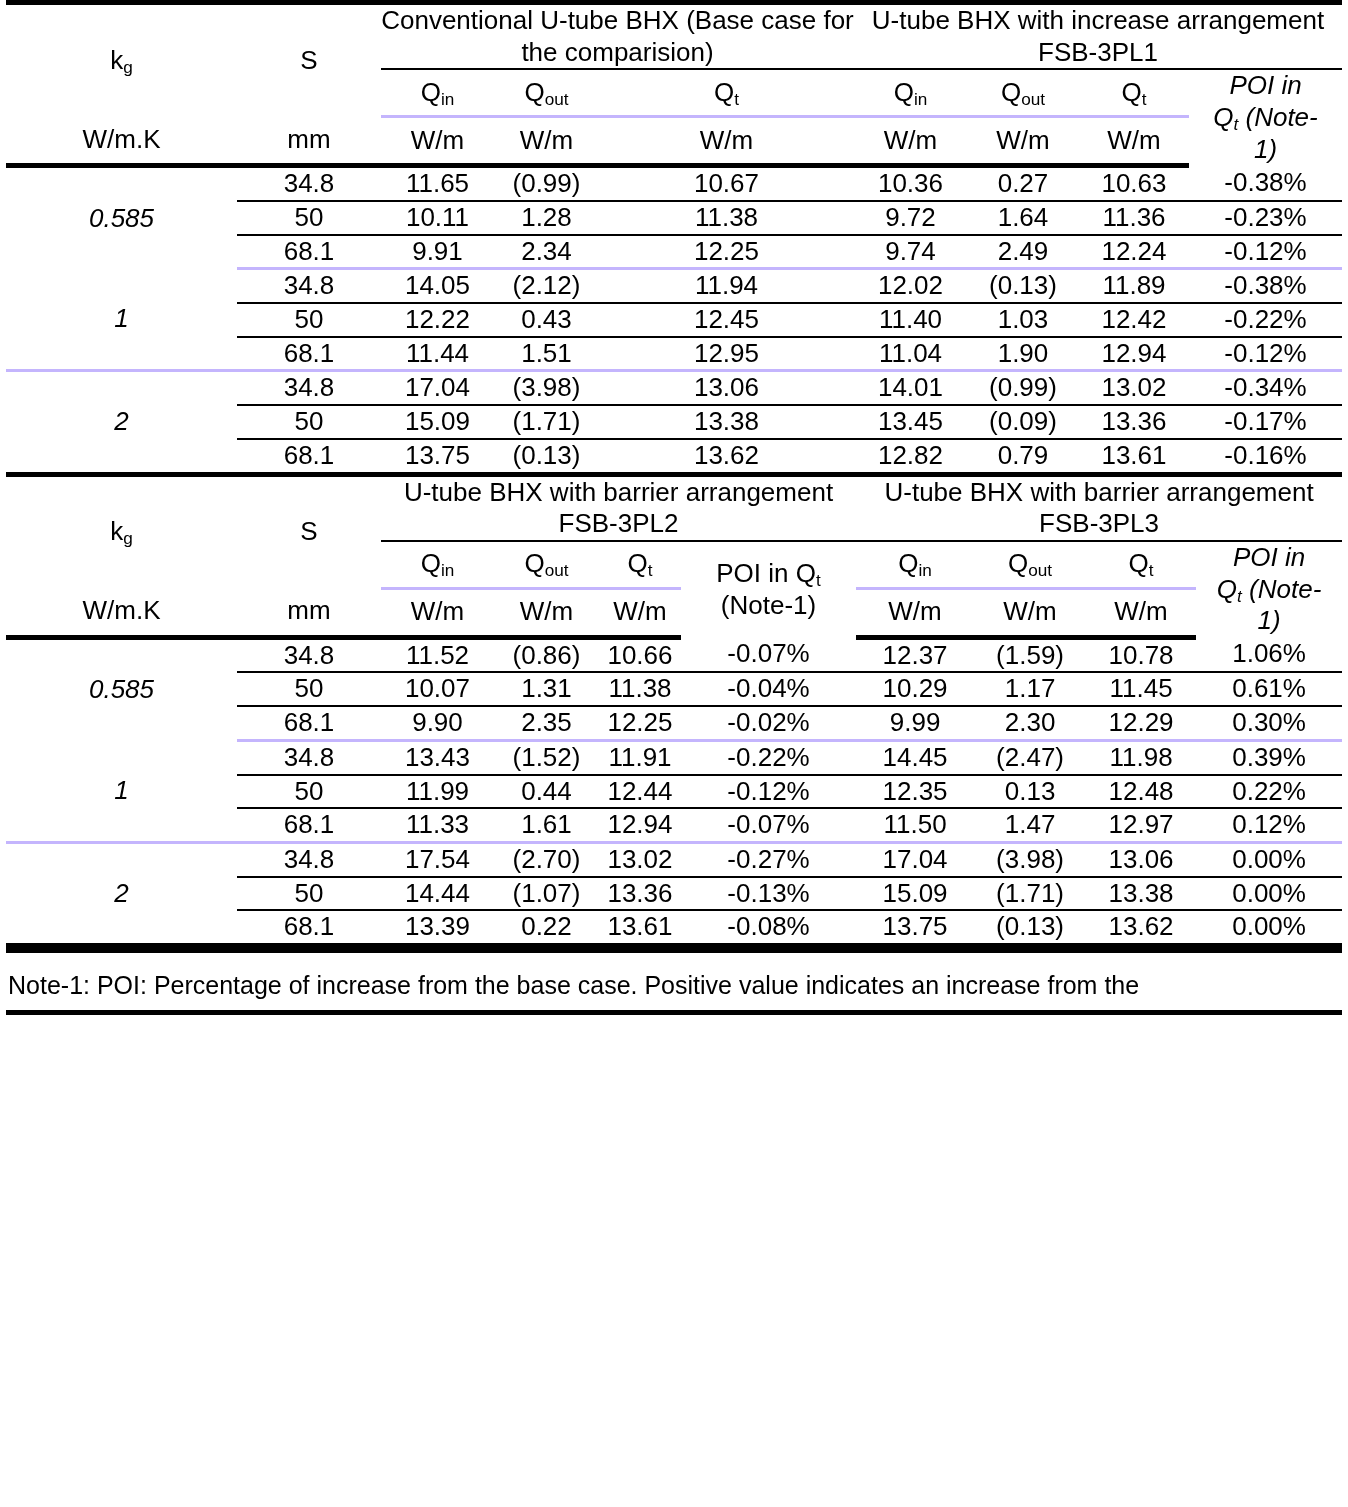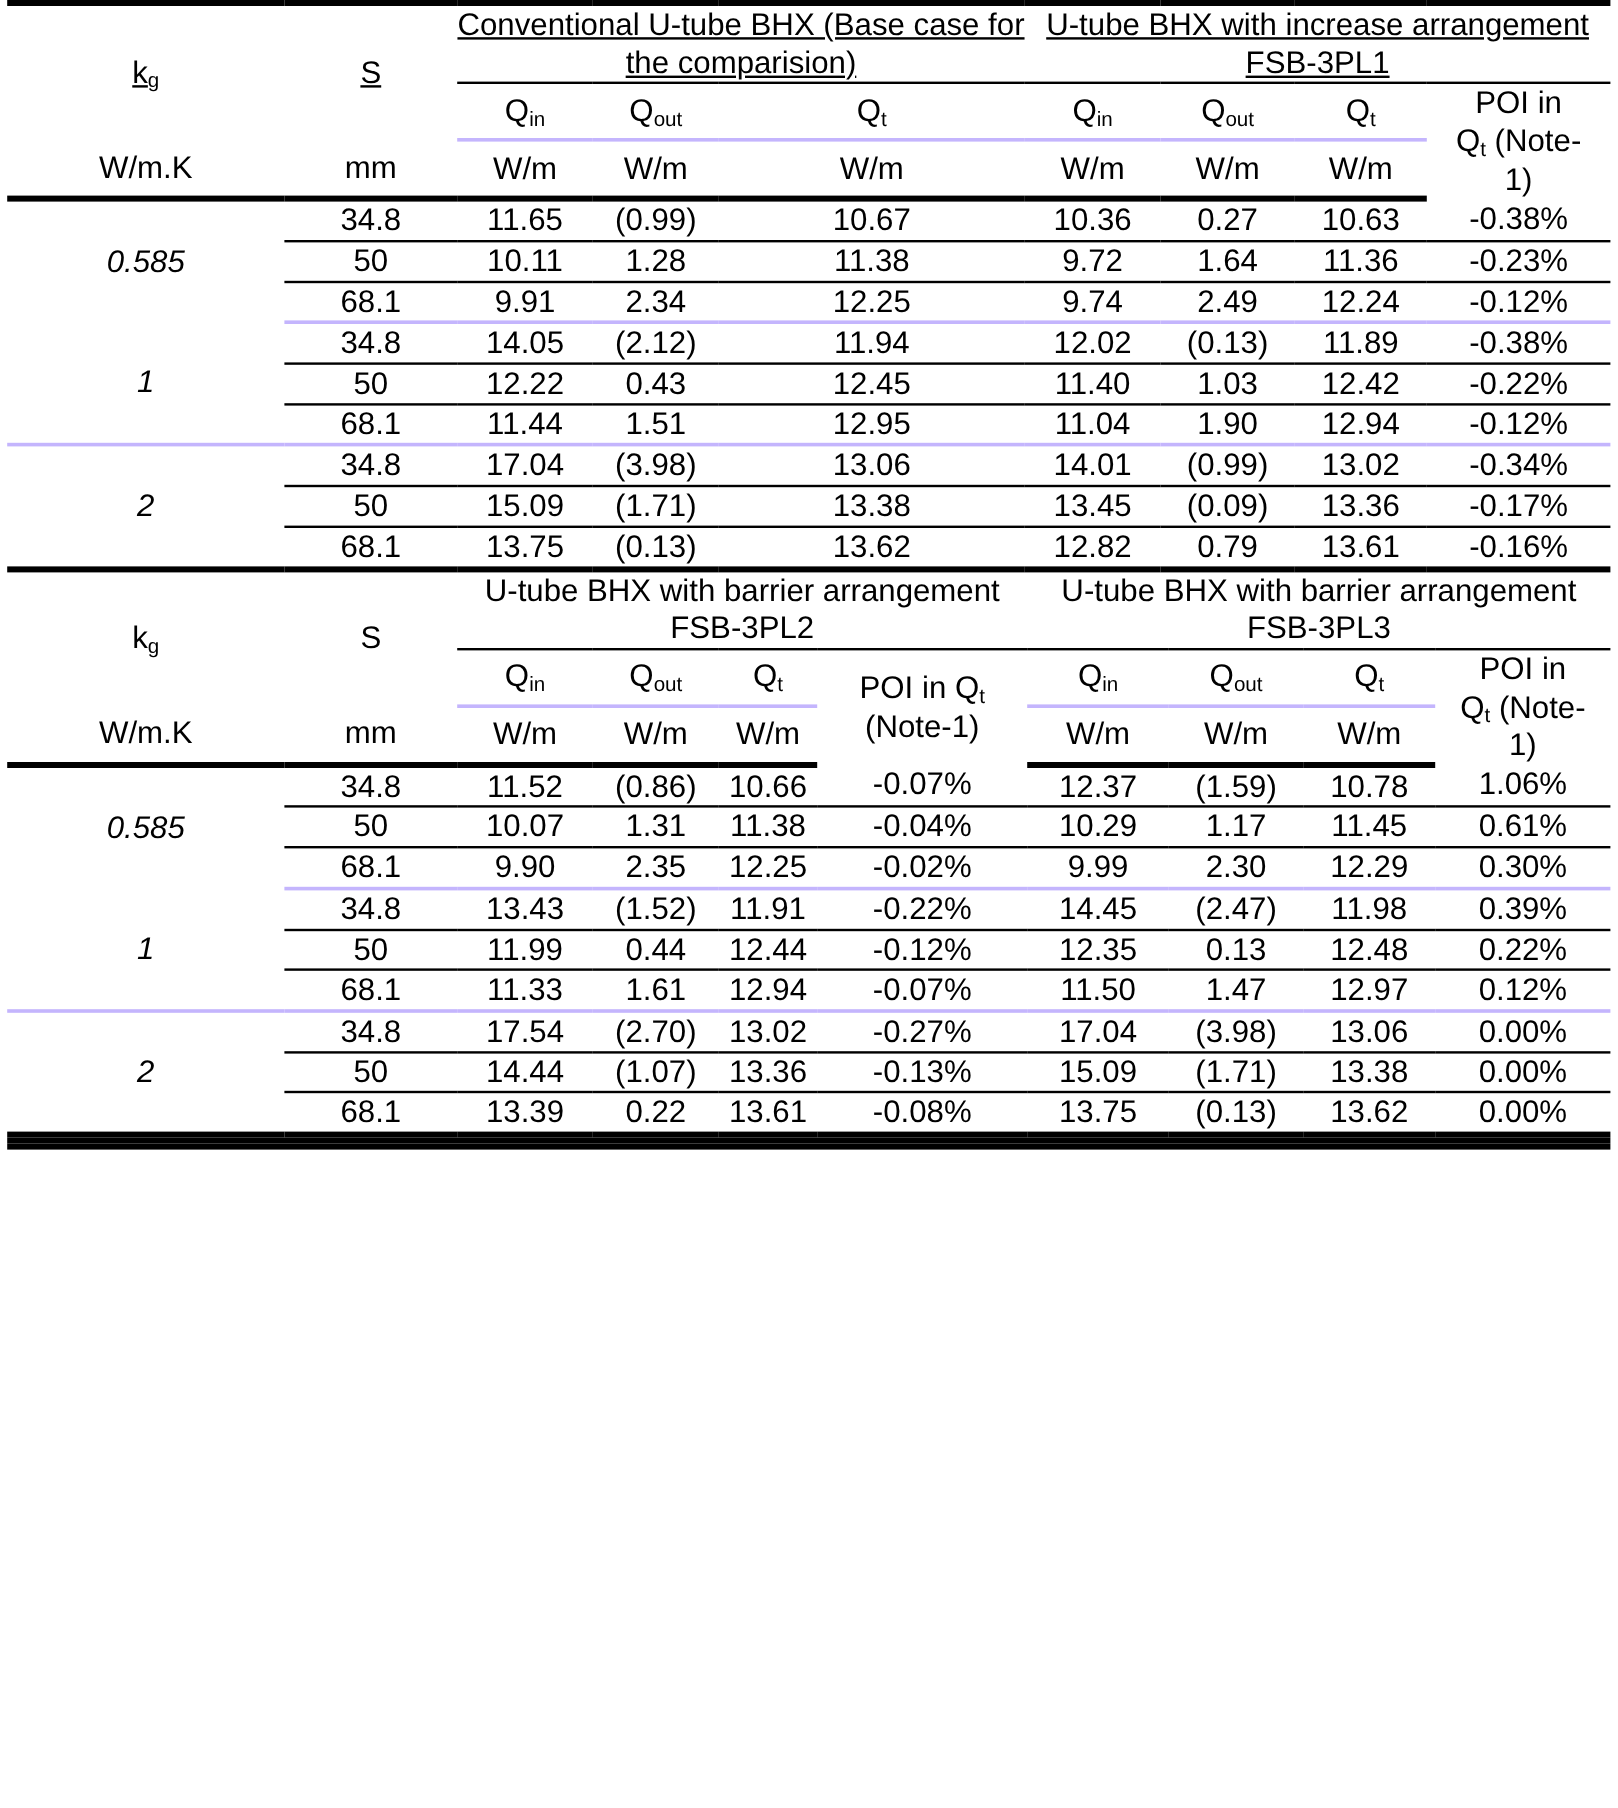--- a/index.html
+++ b/index.html
@@ -23,21 +23,21 @@
   table.tbl td {
     padding: 0;
     vertical-align: middle;
     text-align: center;
     font-size: 26px;
     line-height: 1.22;
     font-weight: 400;
   }
 
   
-  .rule-thick { border-top: 5px solid #000; text-decoration: underline; }
+  .rule-thick { border-top: 5px solid #000; }
 
   
   .hdr-group {
     font-size: 27px;
     line-height: 1.3;
     padding: 8px 10px 6px 10px;
   }
   .hdr-stub {
     font-size: 27px;
   }
@@ -46,20 +46,21 @@
     padding: 6px 2px 4px 2px;
   }
   .hdr-unit {
     font-size: 27px;
     padding: 5px 2px 6px 2px;
   }
   .hdr-poi3 {
     font-size: 27px;
     line-height: 1.22;
     padding: 2px 4px 4px 4px;
+    font-style: italic;
   }
   .hdr-poi2 {
     font-size: 27px;
     line-height: 1.3;
     padding: 4px 4px 4px 4px;
     margin-top: 34px;
   }
   sub {
     font-size: 0.66em;
     line-height: 0;
@@ -426,15 +427,16 @@
         <td class="data num b-thick">-0.08%</td>
         <td class="data num b-thick">13.75</td>
         <td class="data num b-thick">(0.13)</td>
         <td class="data num b-thick">13.62</td>
         <td class="data num b-thick">0.00%</td>
       </tr>
     </tbody>
   </table>
 
   <div class="note-wrap">
+    <div class="note">Note-1: POI: Percentage of increase from the base case. Positive value indicates an increase from the</div>
   </div>
 
 </div>
 
 </body></html>

